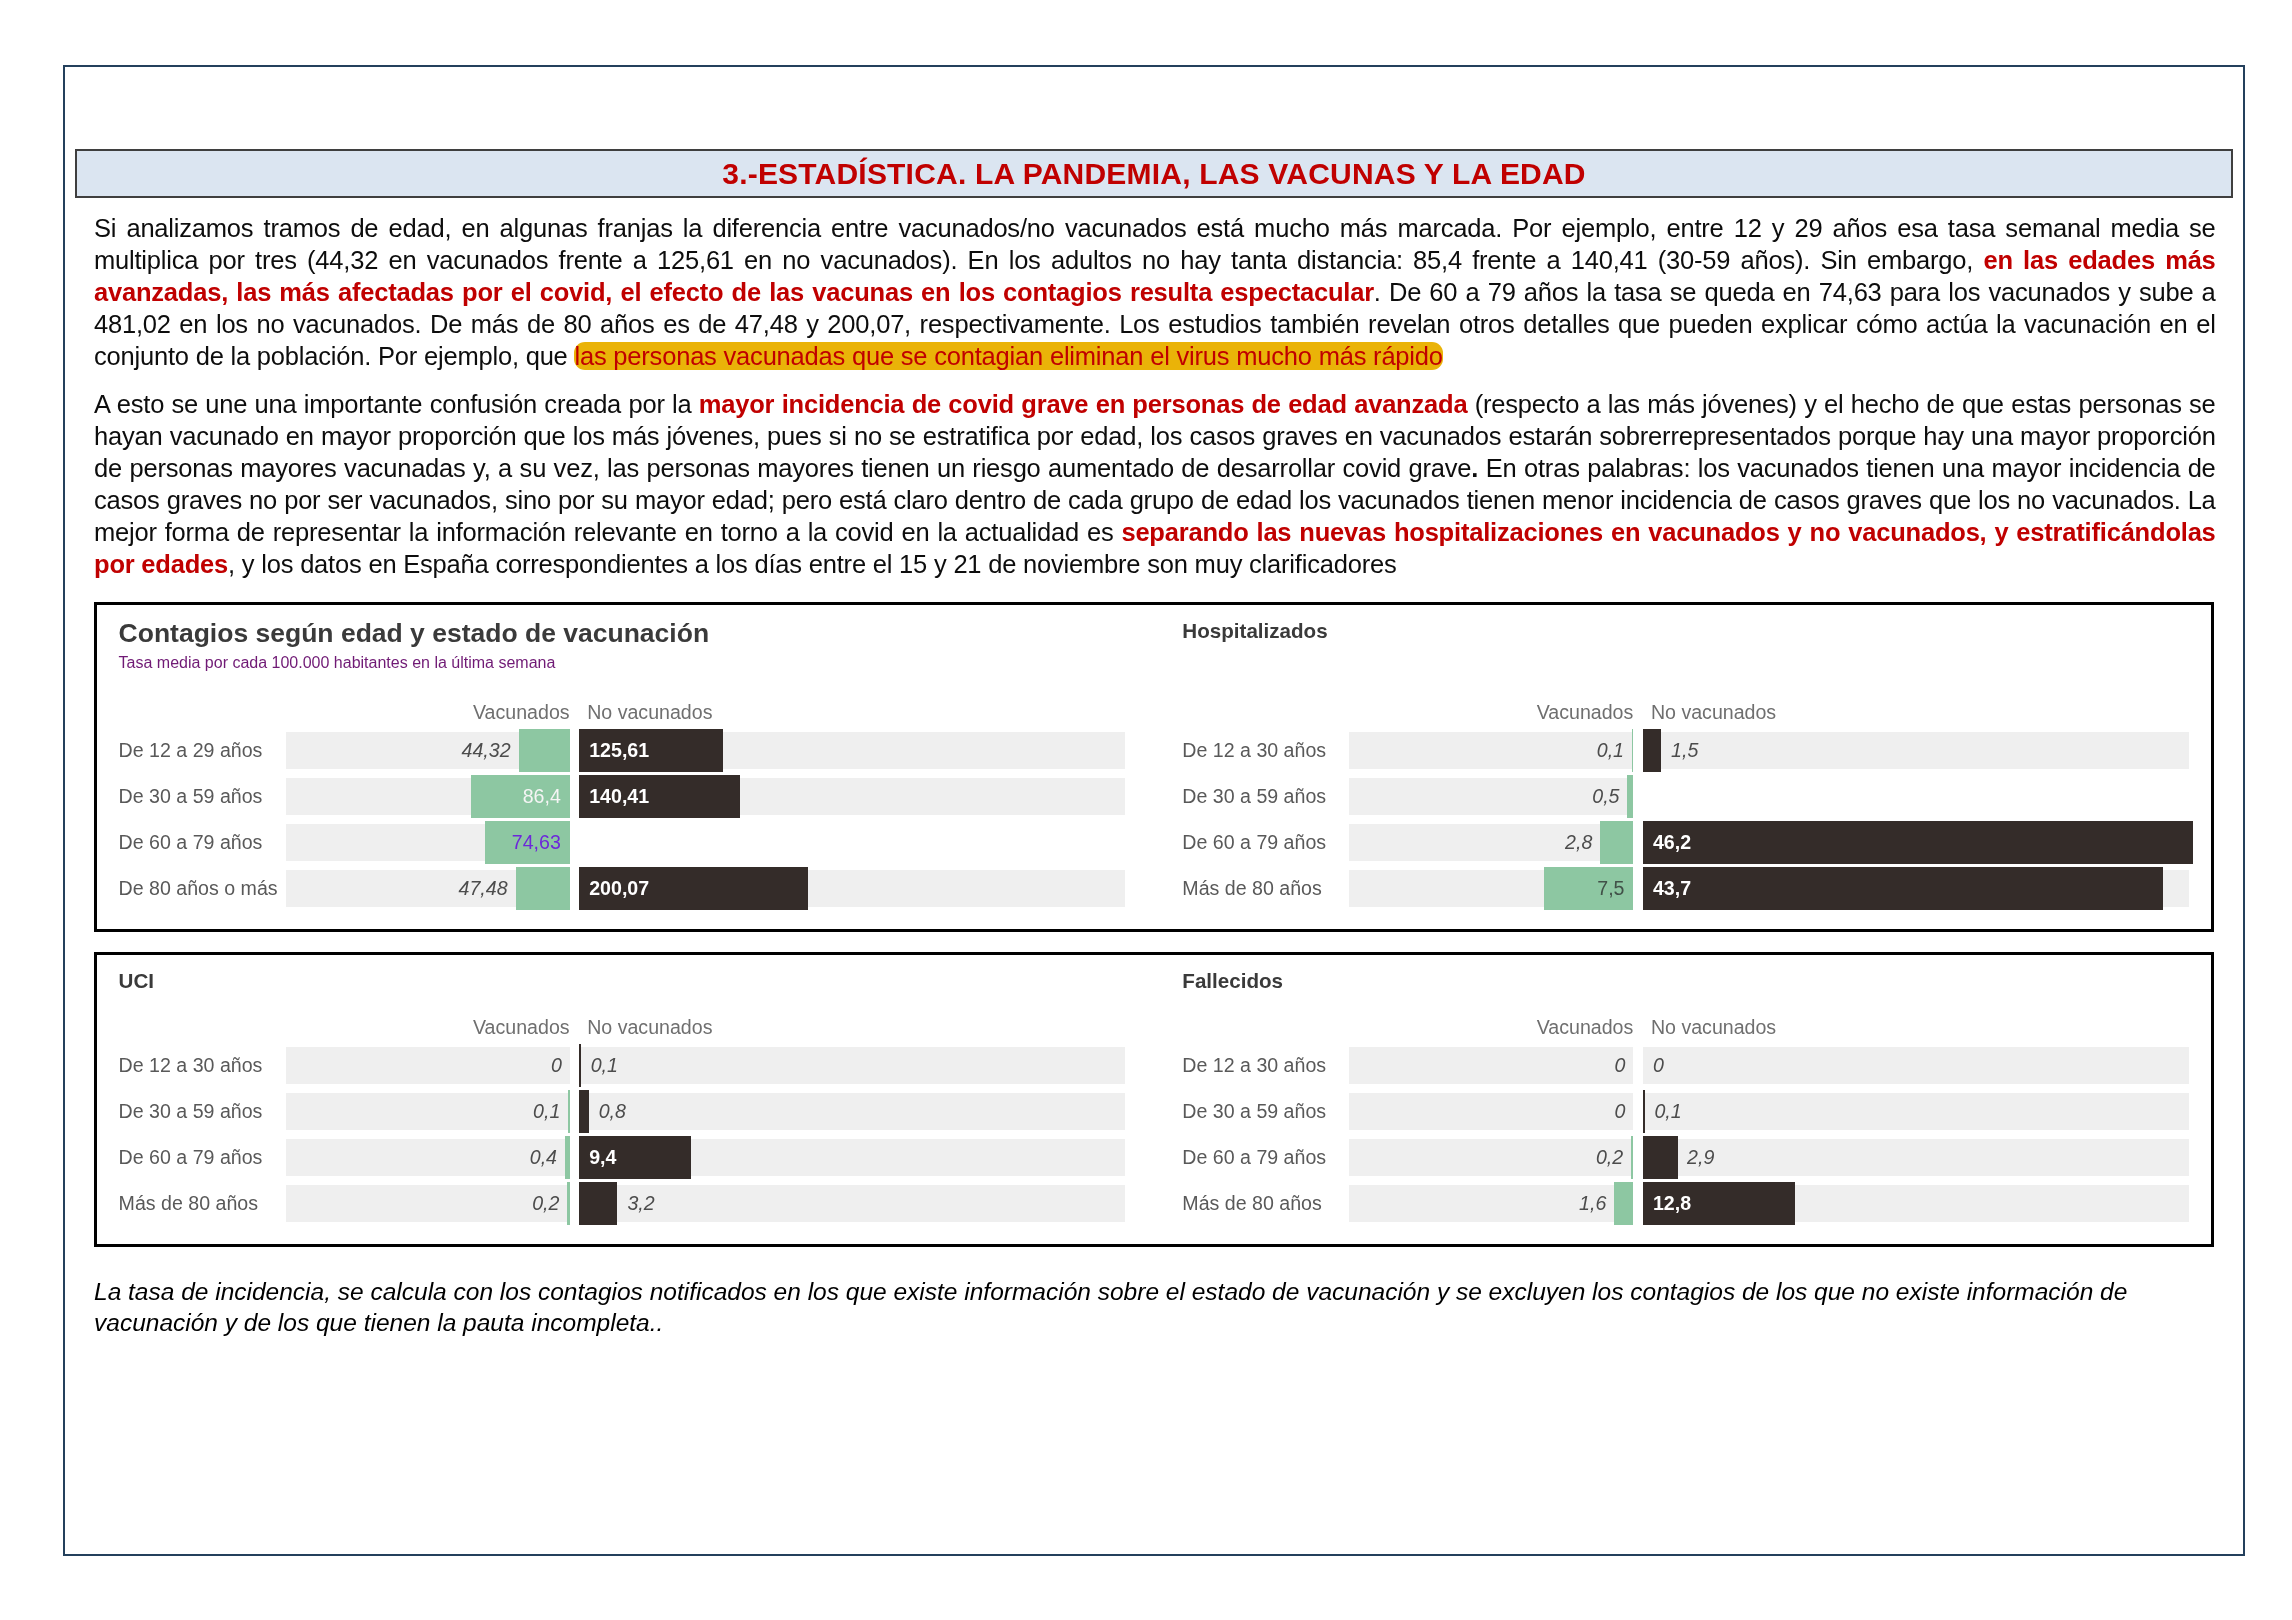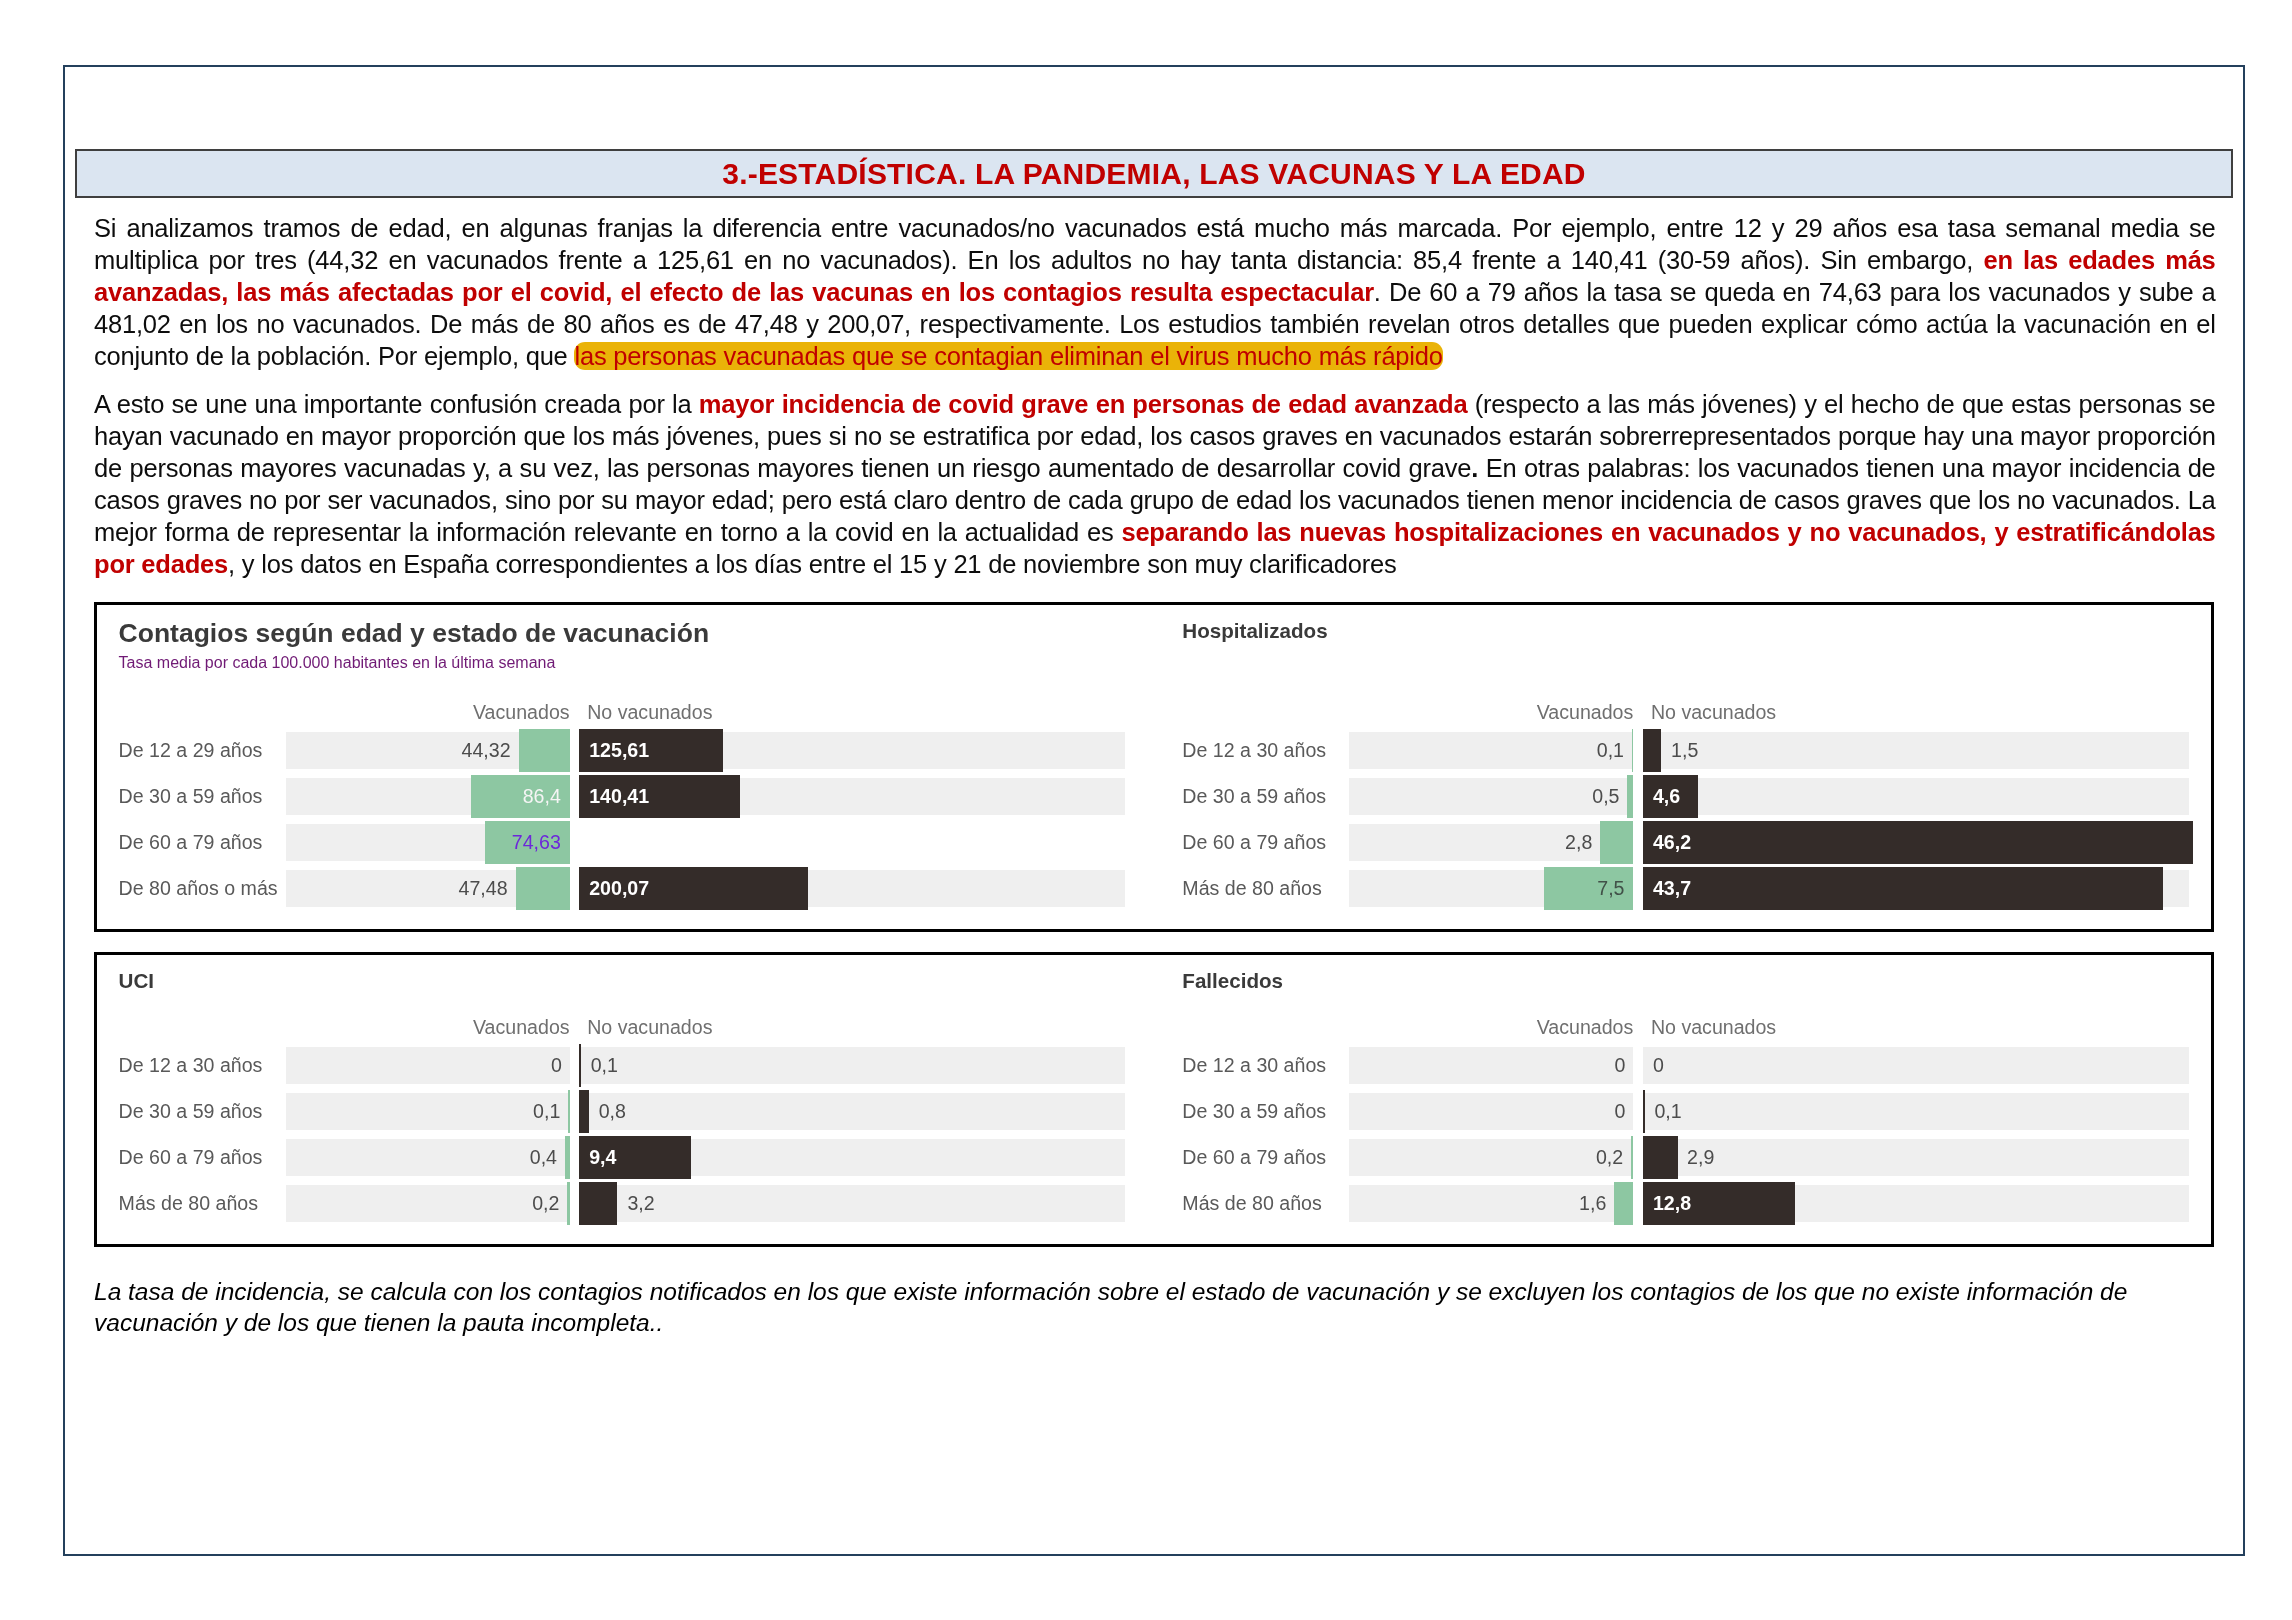--- a/index.html
+++ b/index.html
@@ -50,21 +50,21 @@
   .vzone{width:284px;height:37px;background:#efefef;position:relative;}
   .zgap{width:9.8px;height:37px;background:#fff;}
   .nzone{flex:1;height:37px;background:#efefef;position:relative;}
   .bar{position:absolute;top:-2.9px;height:43px;}
   .vbar{right:0;}
   .nbar{left:0;}
   .val{
     position:absolute;top:50%;transform:translateY(-50%);
     font-size:19.6px;white-space:nowrap;line-height:19.6px;
   }
-  .val.out{color:#4c4c4c;}
+  .val.out{color:#4c4c4c;font-style:italic;}
   .val.nin{color:#ffffff;font-weight:bold;left:9.8px;}
   .val.vin{right:8.8px;}
   .footnote{
     margin:29px 0 0 0;font-size:24.5px;line-height:31px;font-style:italic;
     color:#000;text-align:left;
   }
 </style>
 </head>
 <body>
 
@@ -155,24 +155,20 @@
               <span class="val out" style="left: 28px;">1,5</span>
             </div>
           </div>
           <div class="ch-row">
             <div class="rlabel">De 30 a 59 años</div>
             <div class="vzone">
               <div class="bar vbar" style="width: 6px; background: rgb(141, 199, 162);"></div>
               <span class="val out" style="right: 13.8px;">0,5</span>
             </div>
             <div class="zgap"></div>
-            <div class="nzone">
-              <div class="bar nbar" style="width: 55px; background: rgb(52, 44, 41);"></div>
-              <span class="val nin">4,6</span>
-            </div>
           </div>
           <div class="ch-row">
             <div class="rlabel">De 60 a 79 años</div>
             <div class="vzone">
               <div class="bar vbar" style="width: 33px; background: rgb(141, 199, 162);"></div>
               <span class="val out" style="right: 41px;">2,8</span>
             </div>
             <div class="zgap"></div>
             <div class="nzone">
               <div class="bar nbar" style="width: 550px; background: rgb(52, 44, 41);"></div>

